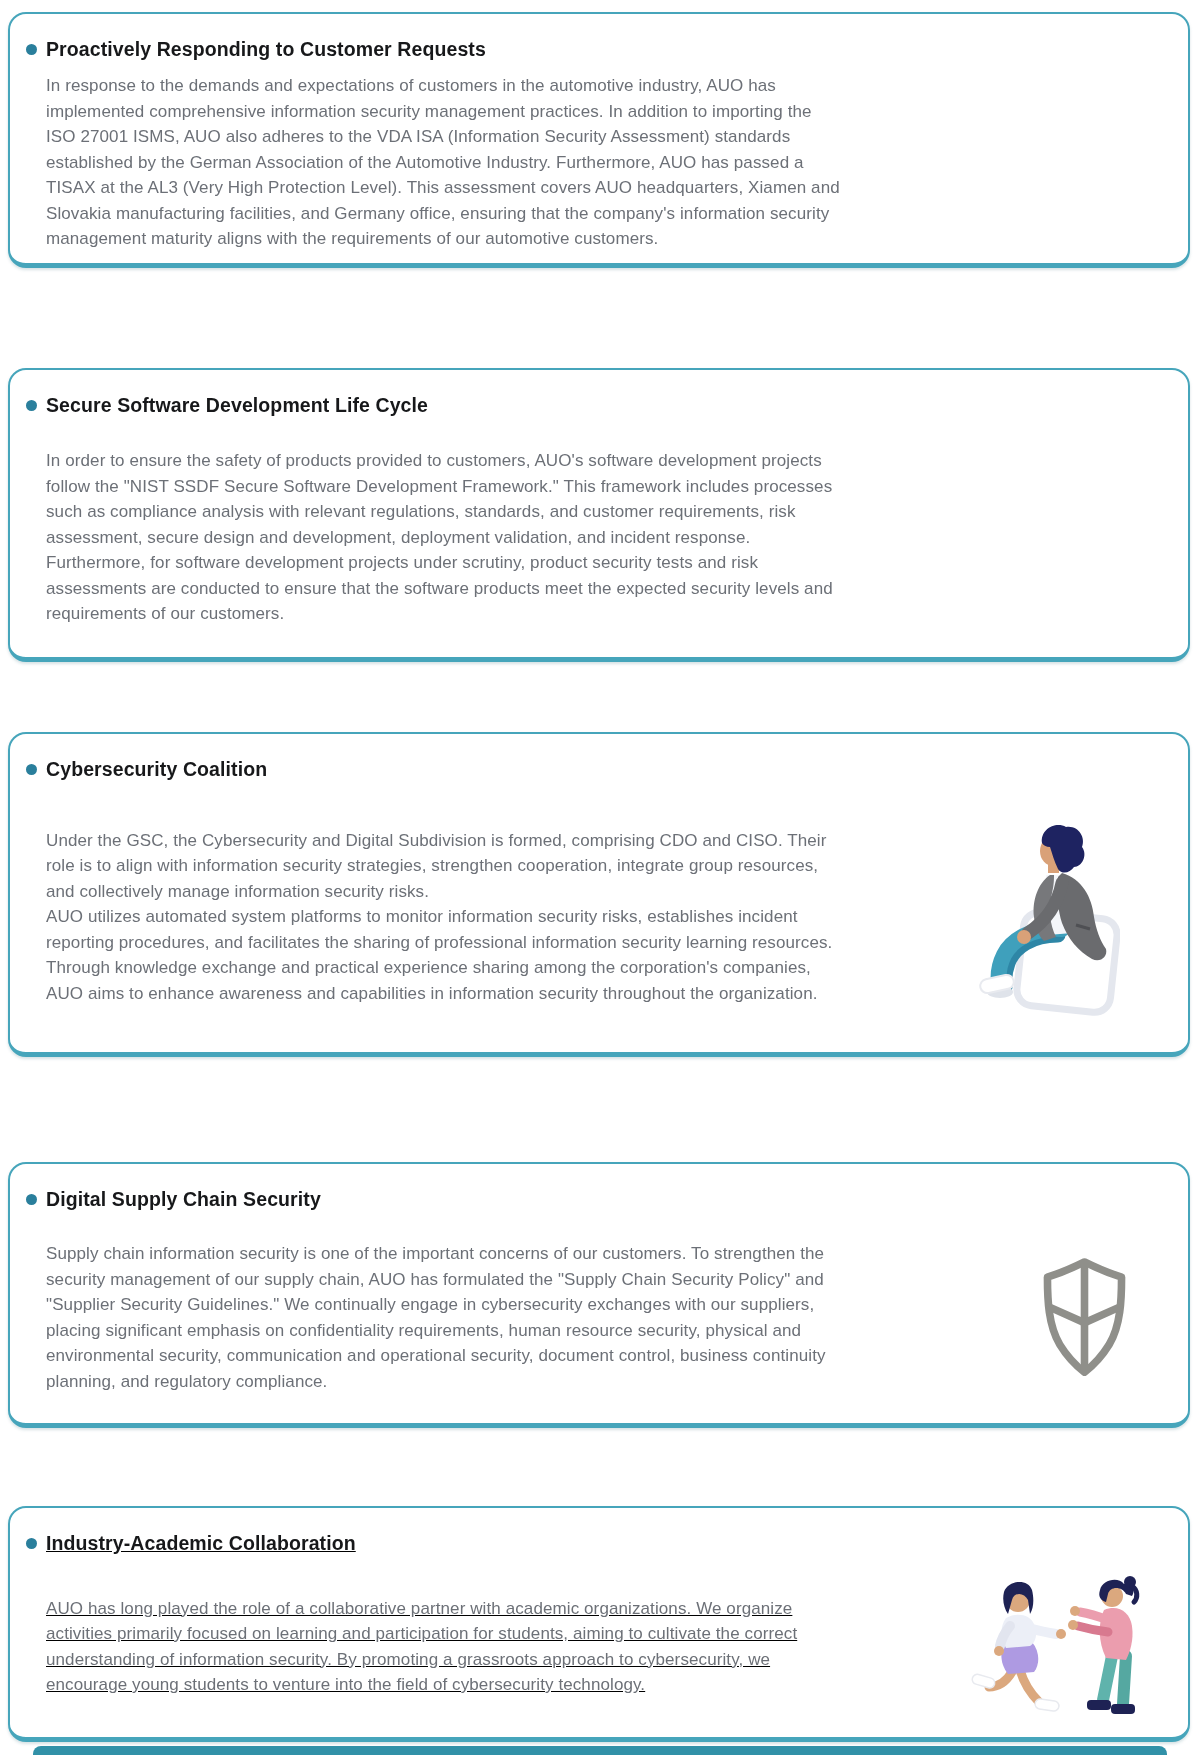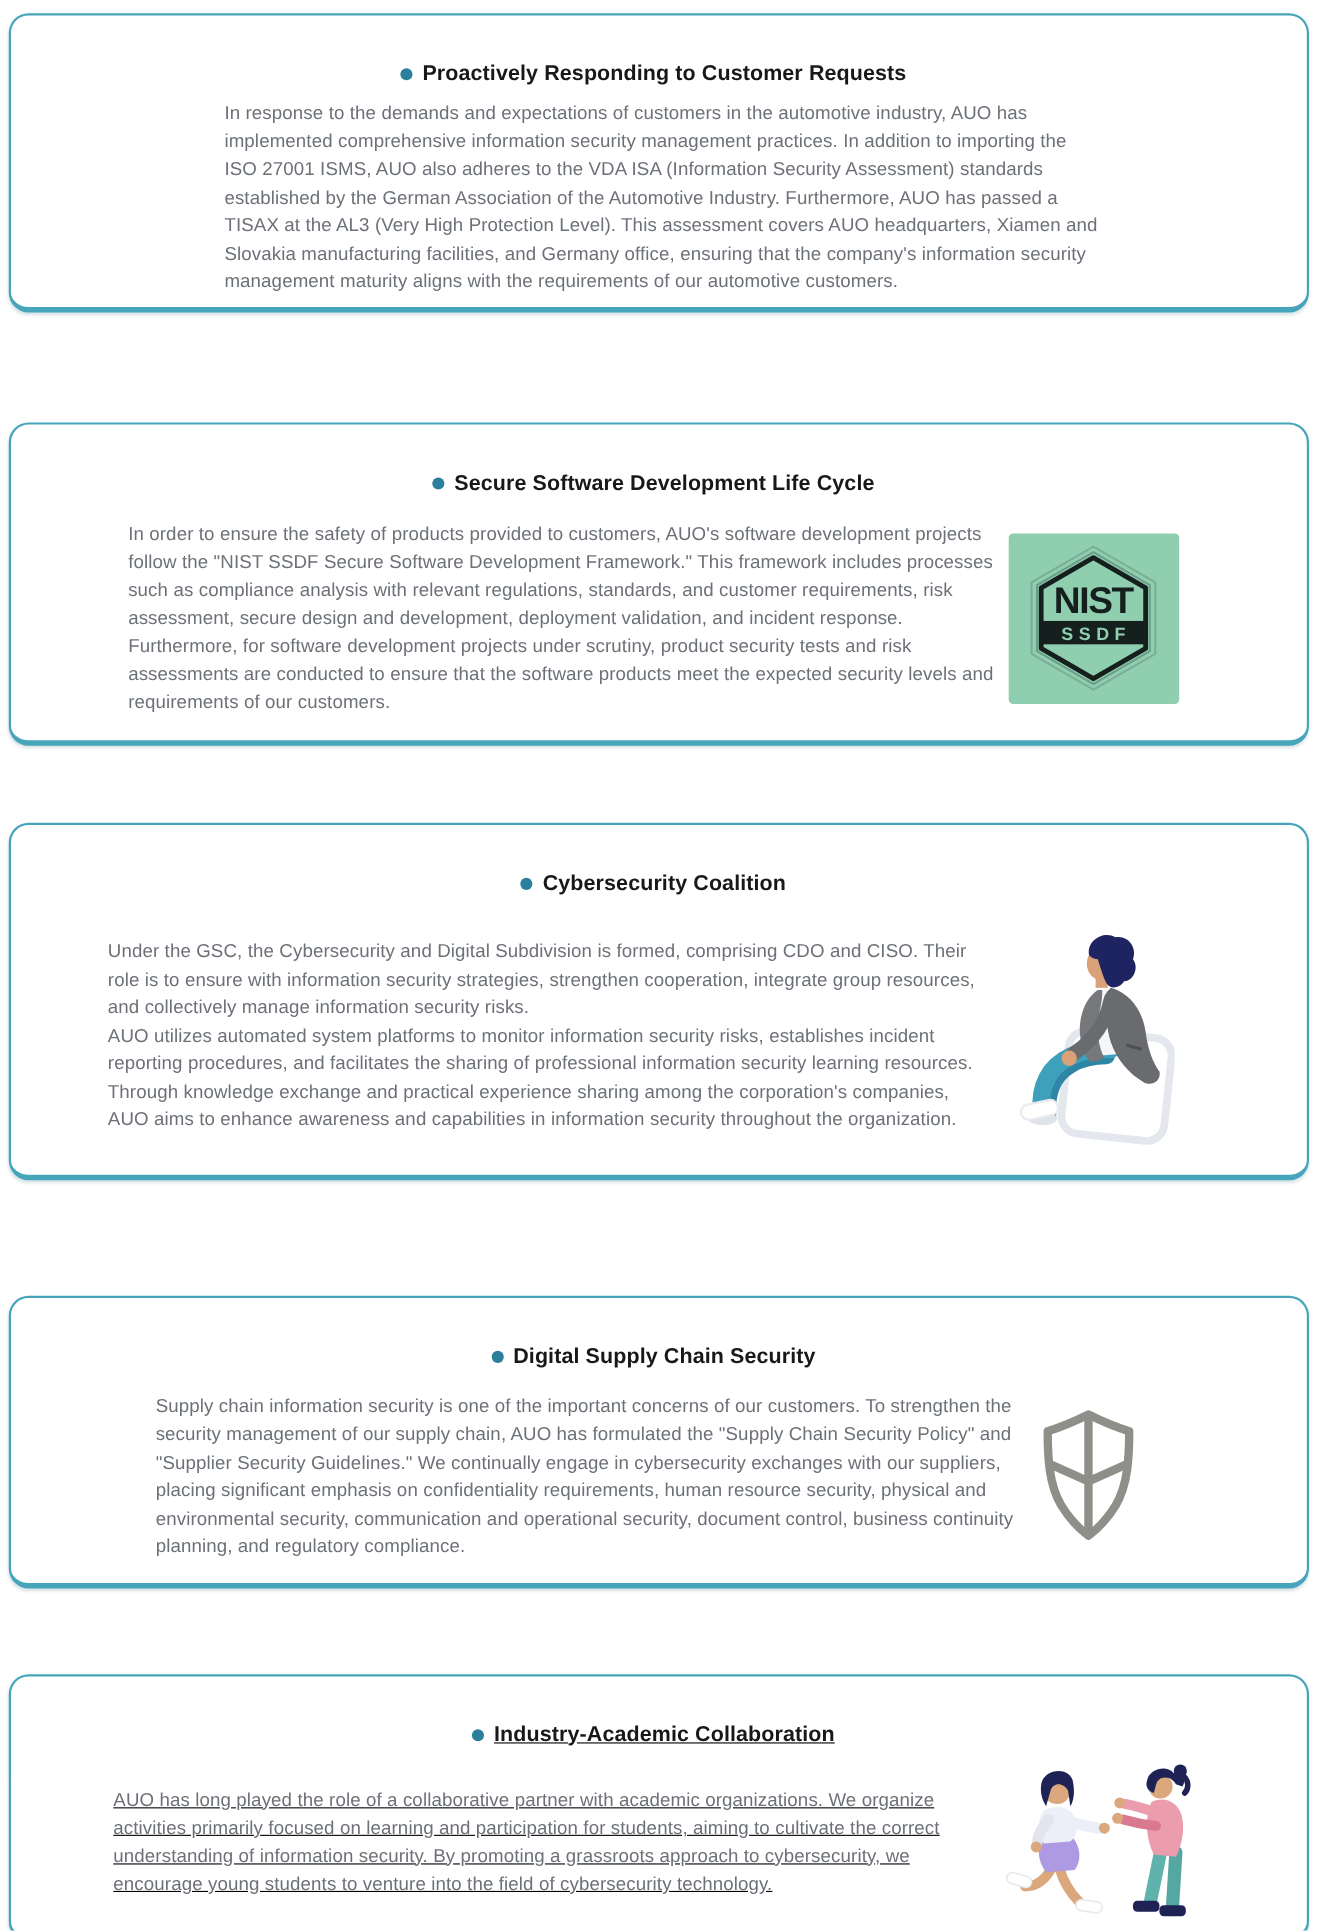--- a/index.html
+++ b/index.html
@@ -10,23 +10,23 @@
     display:flex;flex-direction:column;
   }
   .page{padding-top:12px;}
   .card{
     margin:0 10px 4px 8px;
     border:2.5px solid var(--card-border,#46a5bb);
     border-bottom-width:5px;
     border-radius:18px;
     background:#fff;
     box-shadow:0 2px 3px rgba(110,150,162,.28);
-    padding:32px 26px 10px 36px;
+    padding:14px 26px 10px 36px;
     box-sizing:border-box;
-    display:flex;flex-direction:column;align-items:center;
+    display:flex;flex-direction:column;
   }
   .card-head{position:relative;margin:8px 0 10px 0;}
   .dot{
     position:absolute;left:-20px;top:8px;width:11px;height:11px;border-radius:50%;
     background:var(--bullet,#2a7f9c);
   }
   .card-title{
     margin:0;font-size:19.5px;line-height:26px;font-weight:600;
     color:var(--heading,#17181a);letter-spacing:.1px;
   }
@@ -91,48 +91,31 @@
 
   <section class="card" style="min-height:294px;margin-bottom:70px;">
     <div class="card-head">
       <span class="dot"></span>
       <h2 class="card-title">Secure Software Development Life Cycle</h2>
     </div>
     <div class="card-row">
       <div class="card-text">
         <p>In order to ensure the safety of products provided to customers, AUO's software development projects follow the "NIST SSDF Secure Software Development Framework." This framework includes processes such as compliance analysis with relevant regulations, standards, and customer requirements, risk assessment, secure design and development, deployment validation, and incident response. Furthermore, for software development projects under scrutiny, product security tests and risk assessments are conducted to ensure that the software products meet the expected security levels and requirements of our customers.</p>
       </div>
-      <div class="card-art art-pr20">
-        <div class="nist-badge">
-          <svg width="150" height="150" viewBox="0 0 120 120">
-            <defs>
-              <clipPath id="hexclip">
-                  <polygon points="60,16 98,38 98,82 60,104 22,82 22,38"></polygon>
-                </clipPath>
-            </defs>
-            <polygon points="60,8 105,34 105,86 60,112 15,86 15,34" fill="none" stroke="#15201e" stroke-opacity="0.18" stroke-width="1.5" stroke-linejoin="round"></polygon>
-            <polygon points="60,12 101,36 101,84 60,108 19,84 19,36" fill="none" stroke="#15201e" stroke-opacity="0.28" stroke-width="1.5" stroke-linejoin="round"></polygon>
-            <polygon points="60,16 98,38 98,82 60,104 22,82 22,38" fill="none" stroke="#15201e" stroke-width="3.5" stroke-linejoin="round"></polygon>
-            <rect x="20" y="62" width="80" height="17" fill="#15201e" clip-path="url(#hexclip)"></rect>
-            <text x="60" y="56" text-anchor="middle" font-family="Liberation Sans, sans-serif" font-size="27" font-weight="bold" letter-spacing="-1" fill="#15201e">NIST</text>
-            <text x="62" y="75.5" text-anchor="middle" font-family="Liberation Sans, sans-serif" font-size="13" font-weight="bold" letter-spacing="4" fill="#90ceb0">SSDF</text>
-          </svg>
-        </div>
-      </div>
     </div>
   </section>
 
   <section class="card" style="min-height:325px;margin-bottom:105px;">
     <div class="card-head">
       <span class="dot"></span>
       <h2 class="card-title">Cybersecurity Coalition</h2>
     </div>
     <div class="card-row">
       <div class="card-text">
-        <p>Under the GSC, the Cybersecurity and Digital Subdivision is formed, comprising CDO and CISO. Their role is to ensure with information security strategies, strengthen cooperation, integrate group resources, and collectively manage information security risks.</p>
+        <p>Under the GSC, the Cybersecurity and Digital Subdivision is formed, comprising CDO and CISO. Their role is to align with information security strategies, strengthen cooperation, integrate group resources, and collectively manage information security risks.</p>
         <p>AUO utilizes automated system platforms to monitor information security risks, establishes incident reporting procedures, and facilitates the sharing of professional information security learning resources. Through knowledge exchange and practical experience sharing among the corporation's companies, AUO aims to enhance awareness and capabilities in information security throughout the organization.</p>
       </div>
       <div class="card-art art-pr45">
         <svg width="170" height="200" viewBox="0 0 170 200">
           <g transform="rotate(6 115 145)">
             <rect x="70" y="98" width="94" height="94" rx="16" fill="#ffffff" stroke="#e4e7ee" stroke-width="7"></rect>
           </g>
           <path d="M108 118 C82 118 64 130 58 146 C55 154 54 162 55 170" stroke="#2e86a6" stroke-width="15" fill="none" stroke-linecap="round"></path>
           <ellipse cx="50" cy="175" rx="13" ry="6" fill="#dfe3ea"></ellipse>
           <path d="M112 112 C84 110 62 122 54 138 C49 148 48 158 49 166" stroke="#3fa0bc" stroke-width="16" fill="none" stroke-linecap="round"></path>

